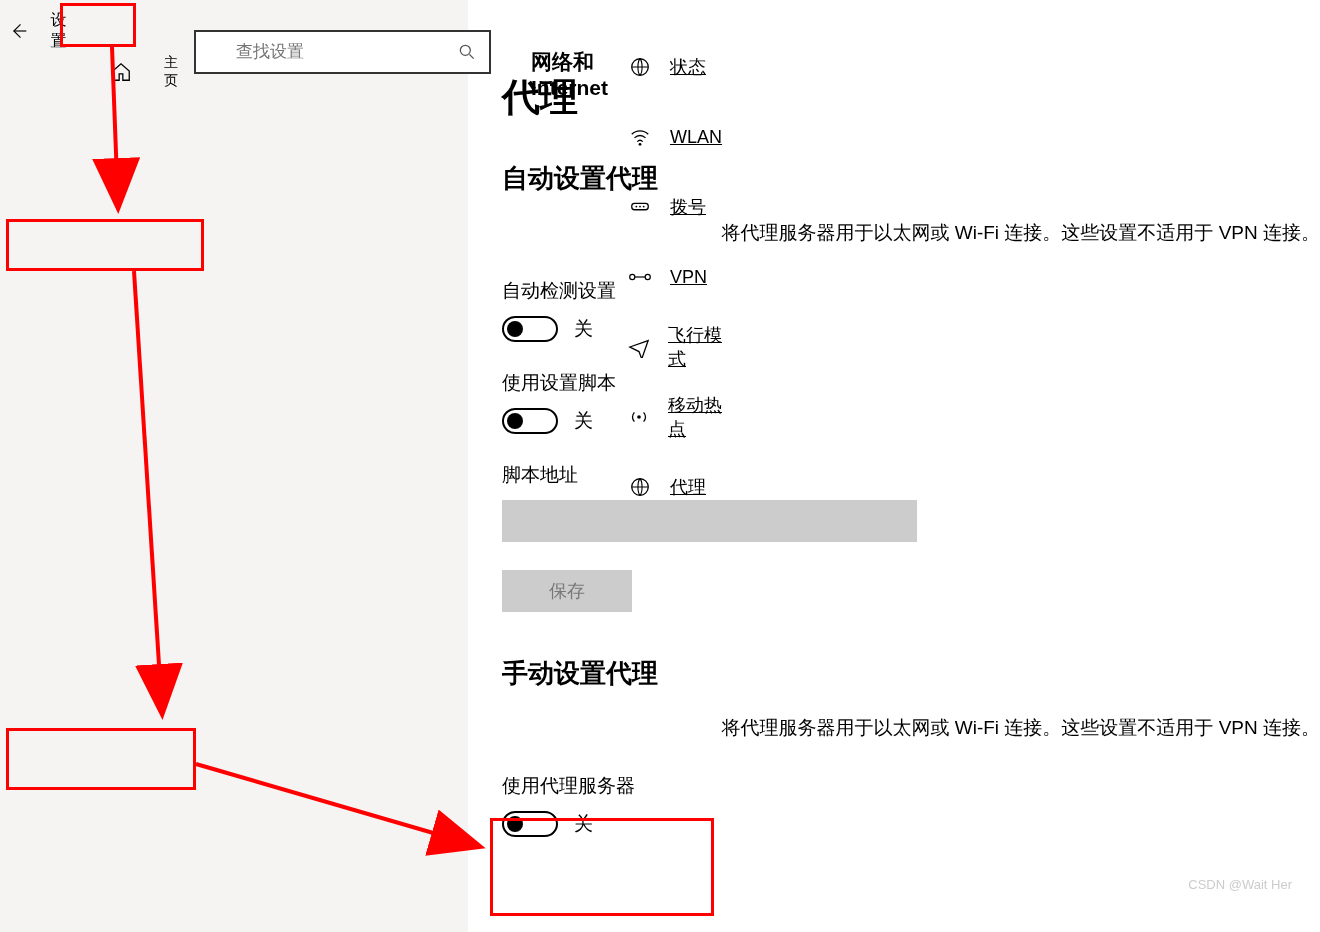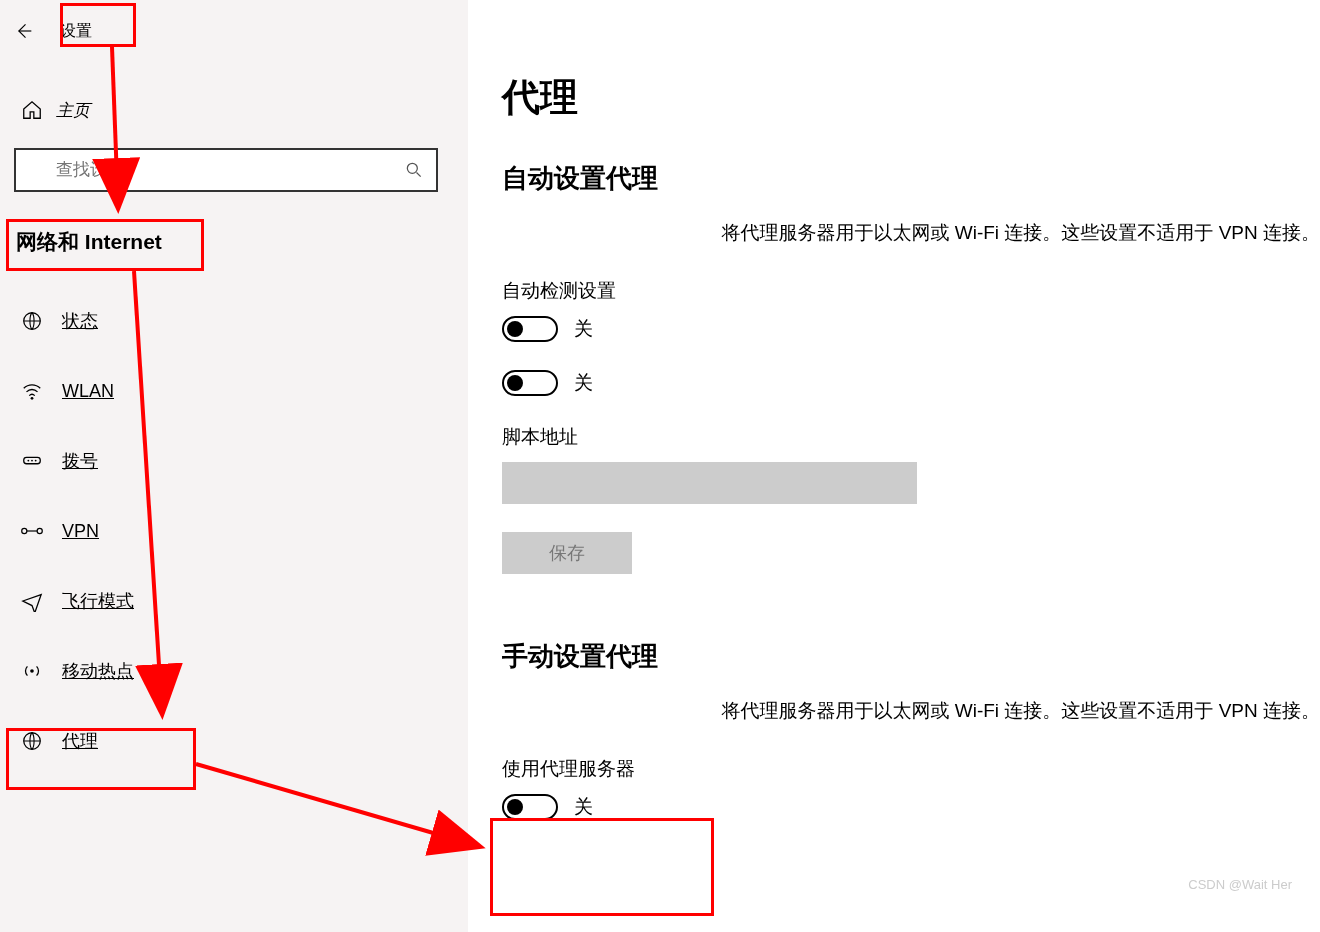--- a/index.html
+++ b/index.html
@@ -1,47 +1,47 @@
 <!DOCTYPE html>
 <html><head>
 <meta charset="utf-8">
 <style>
   * { box-sizing: border-box; margin: 0; padding: 0; }
   html, body { width: 1320px; height: 932px; font-family: "Microsoft YaHei", "Segoe UI", sans-serif; background: #fff; color: #000; }
   body { display: flex; position: relative; }
 
   
-  .sidebar { width: 468px; height: 100%; background: #f6f3f3; padding: 12px 0 0 0; display: flex; flex-direction: column; }
+  .sidebar { width: 468px; height: 100%; background: #f6f3f3; padding: 12px 0 0 0; display: flex; flex-direction: row; }
   .header-row { display: flex; align-items: center; height: 38px; }
   .back-btn { width: 46px; height: 38px; display: flex; align-items: center; justify-content: center; font-size: 20px; cursor: pointer; }
   .window-title { font-size: 16px; padding: 4px 14px; }
   .home-row { display: flex; align-items: center; height: 40px; margin-top: 40px; padding-left: 20px; }
   .home-row .icon { width: 24px; display:flex; align-items:center; justify-content:center; }
-  .home-row .label { font-size: 17px; margin-left: 12px; font-style: italic; }
+  .home-row .label { font-size: 14px; margin-left: 32px; }
   .search-box { margin: 18px 24px 0 14px; width: 424px; height: 44px; border: 2px solid #333; background: #fff; display: flex; align-items: center; padding: 0 12px; }
   .search-box input { flex: 1; border: none; outline: none; font-size: 17px; background: transparent; margin-left: 28px; }
   .search-icon { width: 20px; height: 20px; }
   .category { font-size: 21px; font-weight: 600; padding: 10px 0 10px 16px; margin-top: 26px; }
   .nav-list { margin-top: 20px; text-decoration: underline; }
   .nav-item { display: flex; align-items: center; height: 70px; padding-left: 20px; cursor: pointer; }
   .nav-item .icon { width: 24px; display:flex; align-items:center; justify-content:center; }
   .nav-item .label { font-size: 18px; margin-left: 18px; }
 
   
   .main { flex: 1; padding: 72px 0 0 34px; }
   .page-title { font-size: 38px; font-weight: 600; margin-bottom: 38px; }
   .section-title { font-size: 26px; font-weight: 600; margin-bottom: 24px; }
   .desc { font-size: 19px; margin-bottom: 32px; text-align: right; }
   .setting-label { font-size: 19px; margin-bottom: 12px; }
   .toggle-row { display: flex; align-items: center; margin-bottom: 28px; }
   .toggle { width: 56px; height: 26px; border: 2px solid #000; border-radius: 13px; position: relative; cursor: pointer; }
   .toggle .knob { position: absolute; left: 3px; top: 3px; width: 16px; height: 16px; background: #000; border-radius: 50%; }
   .toggle-state { font-size: 19px; margin-left: 16px; }
   .script-input { width: 415px; height: 42px; background: #ccc; border: none; margin-top: 6px; margin-bottom: 28px; display:block; }
-  .save-btn { width: 130px; height: 42px; background: #ccc; color: #777; border: none; font-size: 18px; cursor: default; margin-bottom: 65px; }
+  .save-btn { width: 130px; height: 42px; background: #ccc; color: #777; border: none; font-size: 18px; cursor: default; margin-bottom: 44px; }
 
   
   .annot-box { position: absolute; border: 3px solid #ff0000; pointer-events: none; }
   .arrow-svg { position: absolute; pointer-events: none; }
 
   .watermark { position: absolute; right: 28px; bottom: 40px; font-size: 13px; color: #ccc; }
 </style>
 </head>
 <body>
 
@@ -151,20 +151,21 @@
   <div class="desc">将代理服务器用于以太网或 Wi-Fi 连接。这些设置不适用于 VPN 连接。</div>
 
   <div class="setting-label">自动检测设置</div>
   <div class="toggle-row">
     <div class="toggle">
         <div class="knob"></div>
       </div>
     <span class="toggle-state">关</span>
   </div>
 
+  <div class="setting-label">使用设置脚本</div>
   <div class="toggle-row">
     <div class="toggle">
         <div class="knob"></div>
       </div>
     <span class="toggle-state">关</span>
   </div>
 
   <div class="setting-label">脚本地址</div>
   <input class="script-input" type="text" disabled="" style="">
   <button class="save-btn" disabled="">保存</button>

